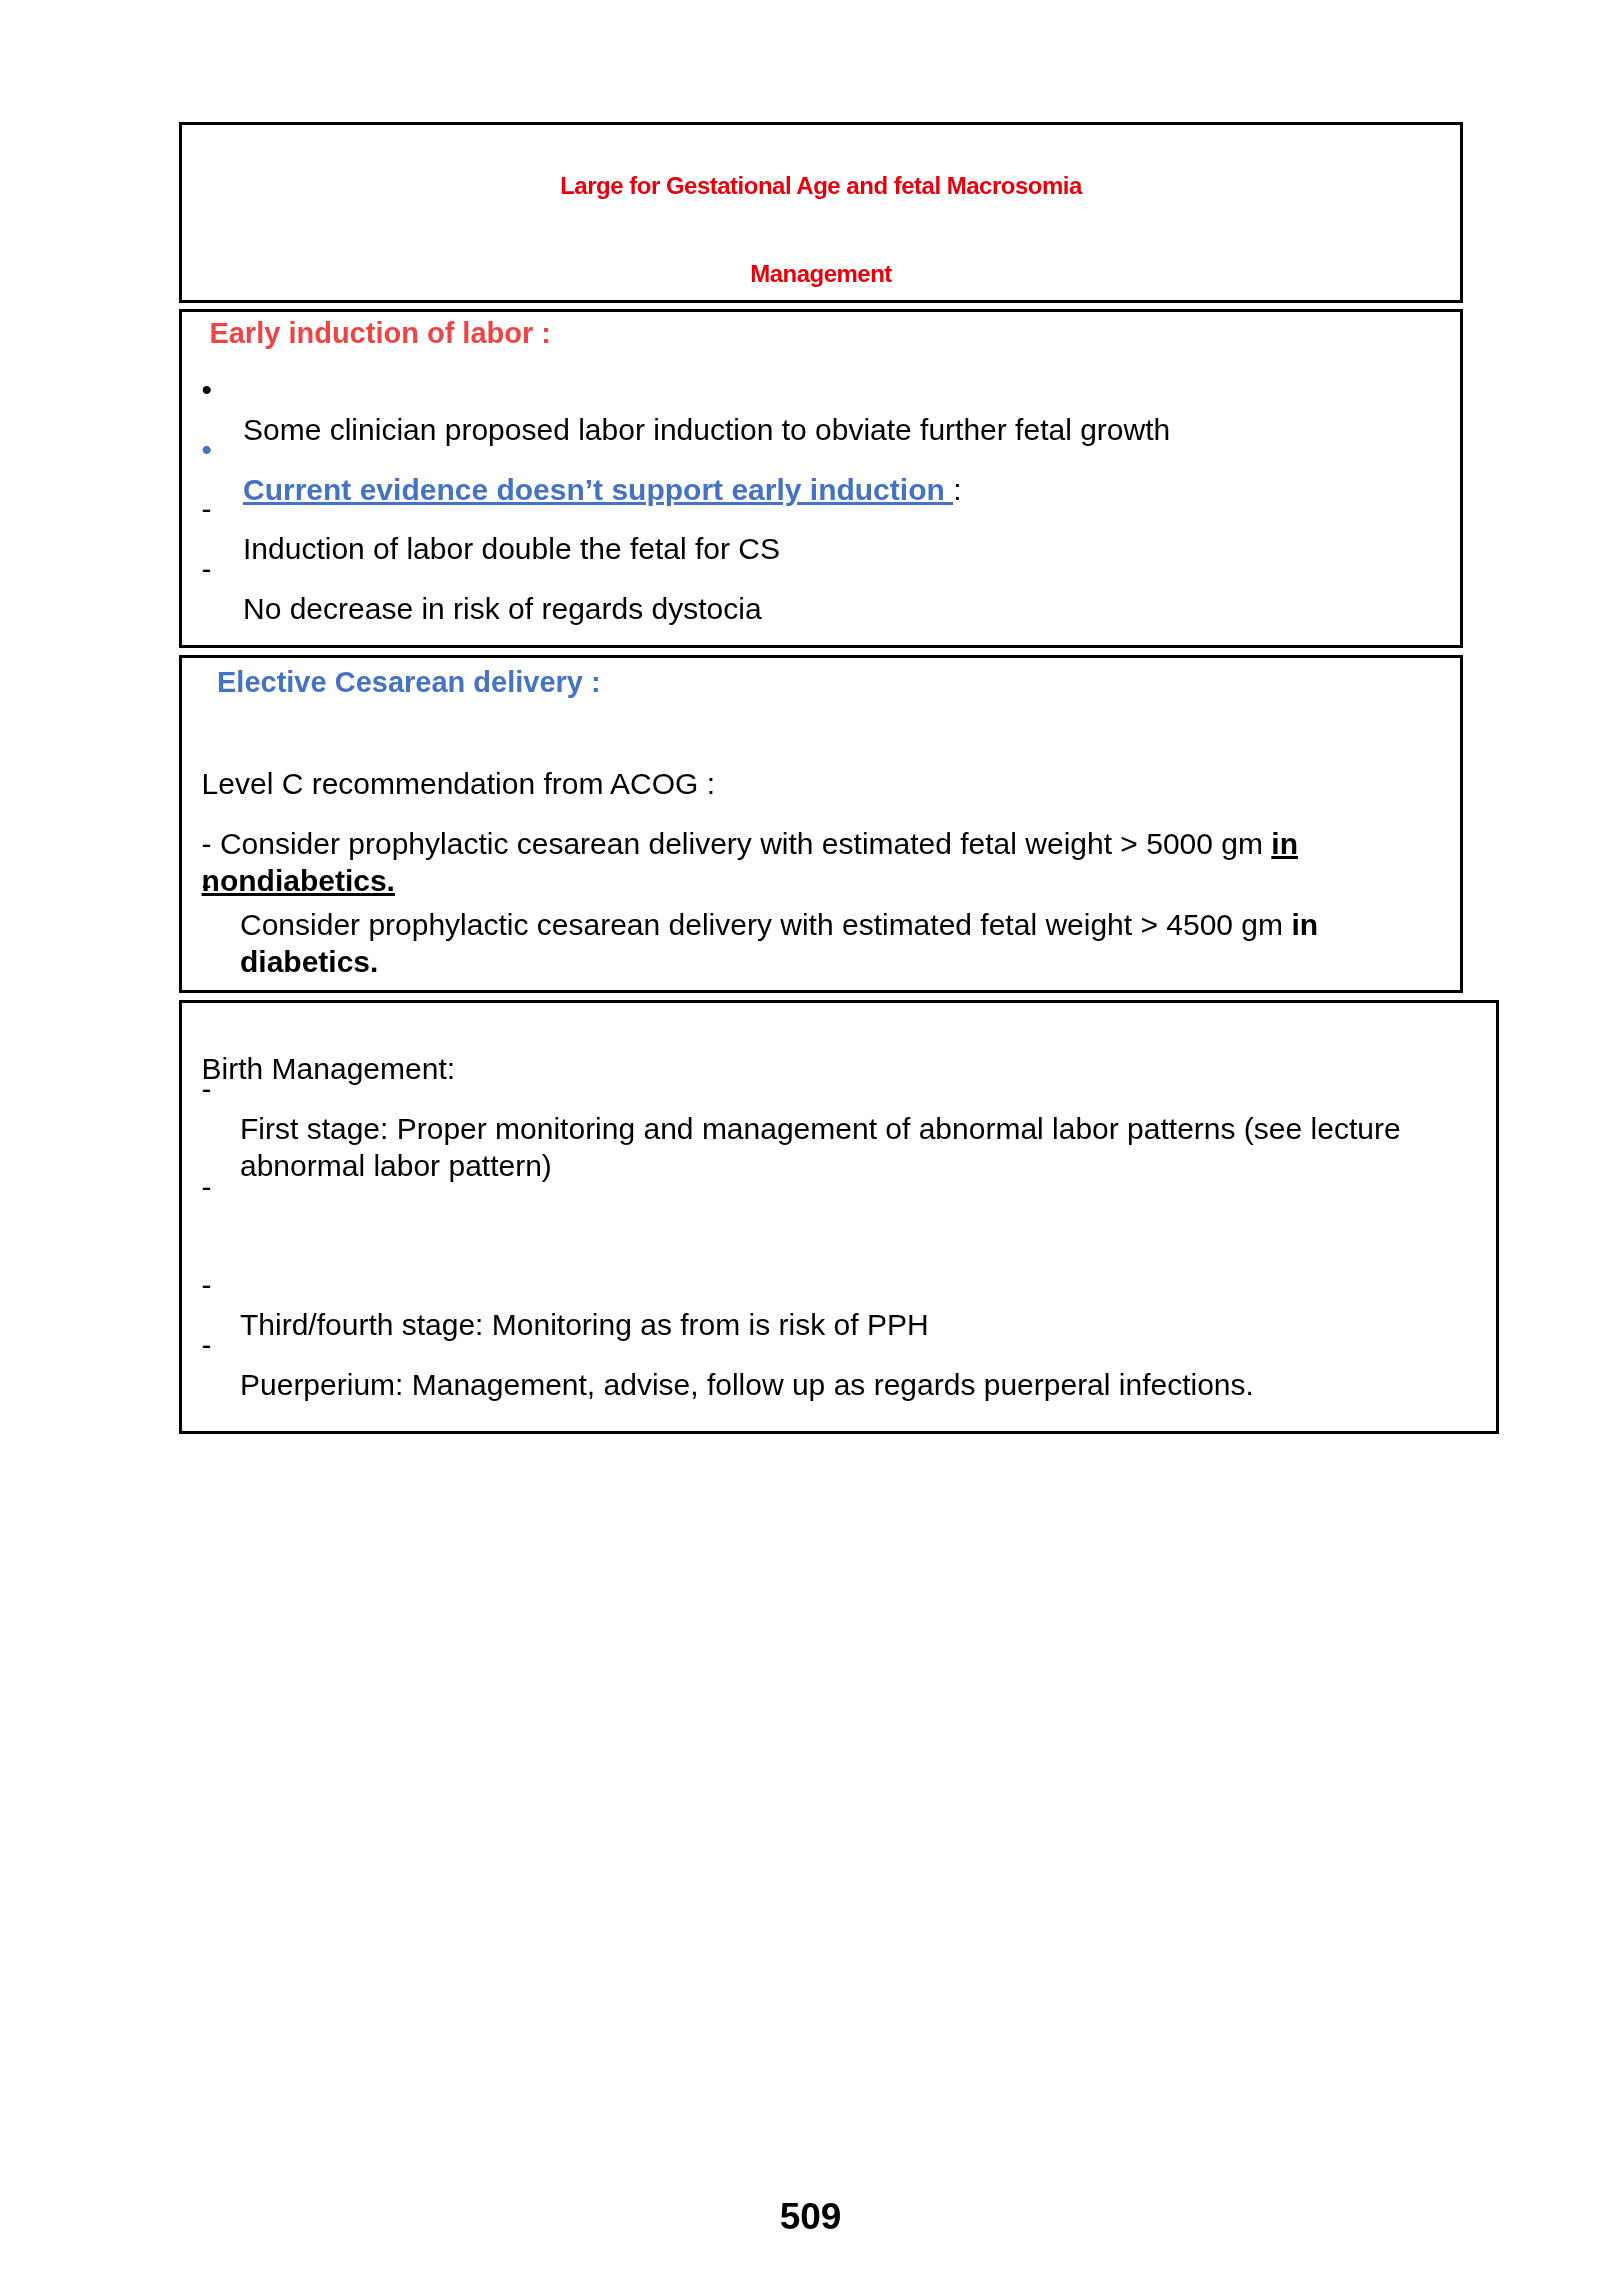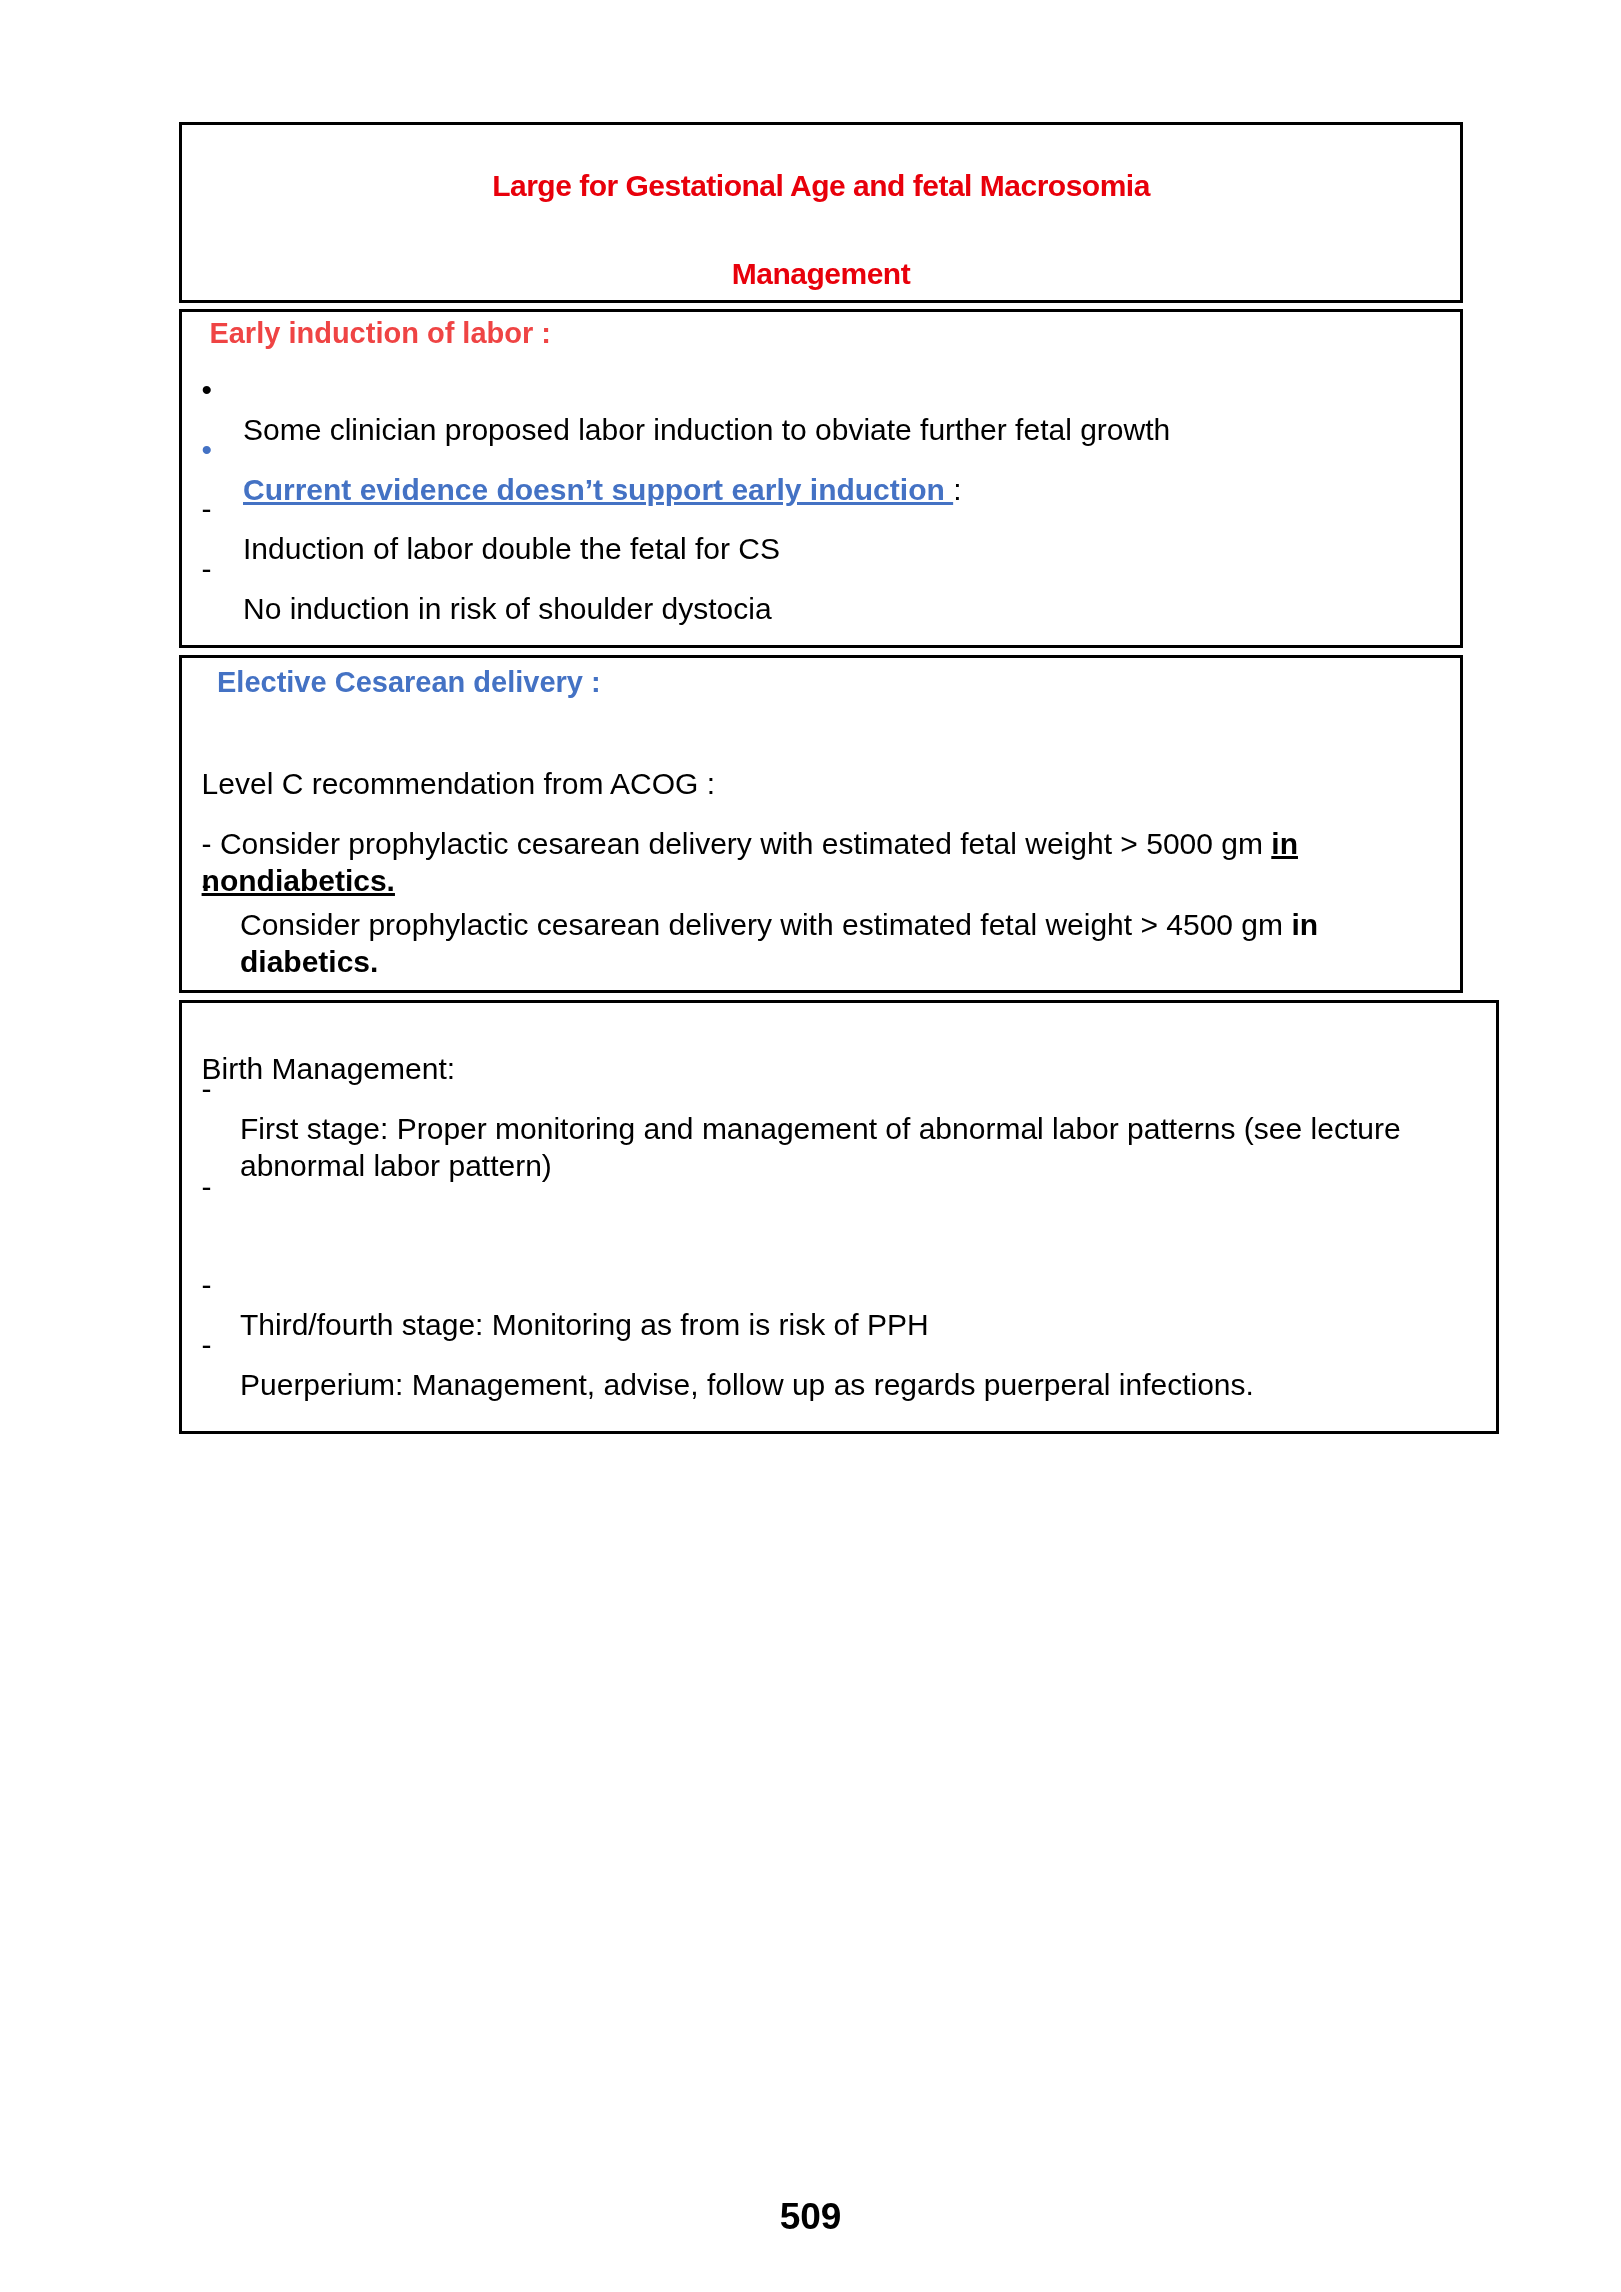--- a/index.html
+++ b/index.html
@@ -1,21 +1,21 @@
 <!DOCTYPE html>
 <html><head>
 <meta charset="utf-8">
 <style>
   html, body { margin: 0; padding: 0; background: #ffffff; }
   body { width: 1621px; height: 2293px; position: relative; overflow: hidden;
          font-family: "Liberation Sans", sans-serif; color: #000; }
   .box { position: absolute; left: 179px; width: 1278px; border: 3.9px solid #000; box-sizing: content-box; background: #fff; }
   .title-box { top: 122px; height: 106px; display: flex; align-items: center; justify-content: center; }
   .mgmt-box { top: 231px; height: 69px; display: flex; align-items: center; justify-content: center; border-top: none; }
-  .title-text { color: #e8000b; font-weight: bold; font-size: 30px; font-family: "Liberation Sans", sans-serif; letter-spacing: -0.5px; margin-top: 16px; }
+  .title-text { color: #e8000b; font-weight: bold; font-size: 24px; font-family: "Liberation Sans", sans-serif; letter-spacing: -0.5px; margin-top: 16px; }
   .s1 { top: 309px; height: 333px; }
   .s2 { top: 655px; height: 332px; }
   .s3 { top: 1000px; height: 428px; padding-left: 36px; }
   .sec-head { position: absolute; font-weight: bold; font-size: 29px; }
   .gray { color: #ef4444; }
   .blue { color: #4472c4; }
   .marker { position: absolute; left: 19.6px; font-size: 30px; line-height: 37px; }
   .txt { position: absolute; left: 59px; font-size: 30px; line-height: 37px; width: 1196px; white-space: normal; margin-top: 40px; }
   .u { text-decoration: underline; }
   .b { font-weight: bold; }
@@ -40,21 +40,21 @@
 
   <div class="marker blue" style="top:119px;">•</div>
   <div class="txt" style="top:119px; left:61px;">
     <span class="blue u b">Current evidence doesn’t support early induction </span><span>:</span>
   </div>
 
   <div class="marker" style="top:178px;">-</div>
   <div class="txt" style="top:178px; left:61px;">Induction of labor  double the fetal for CS</div>
 
   <div class="marker" style="top:238px;">-</div>
-  <div class="txt" style="top:238px; left:61px;">No induction in risk of shoulder dystocia</div>
+  <div class="txt" style="top:238px; left:61px;">No decrease in risk of regards dystocia</div>
 </div>
 
 <div class="box s2">
   <div class="sec-head blue" style="left:35px; top:7.8px;">Elective Cesarean delivery :</div>
   <div class="txt" style="left:19.6px; top:67px;">Level C recommendation from ACOG :</div>
 
   <div class="txt" style="left:19.6px; top:127px; width:1235px;">
     <span>- Consider prophylactic cesarean delivery with estimated fetal weight &gt; 5000 gm </span><span class="b u">in nondiabetics.</span>
   </div>
 

